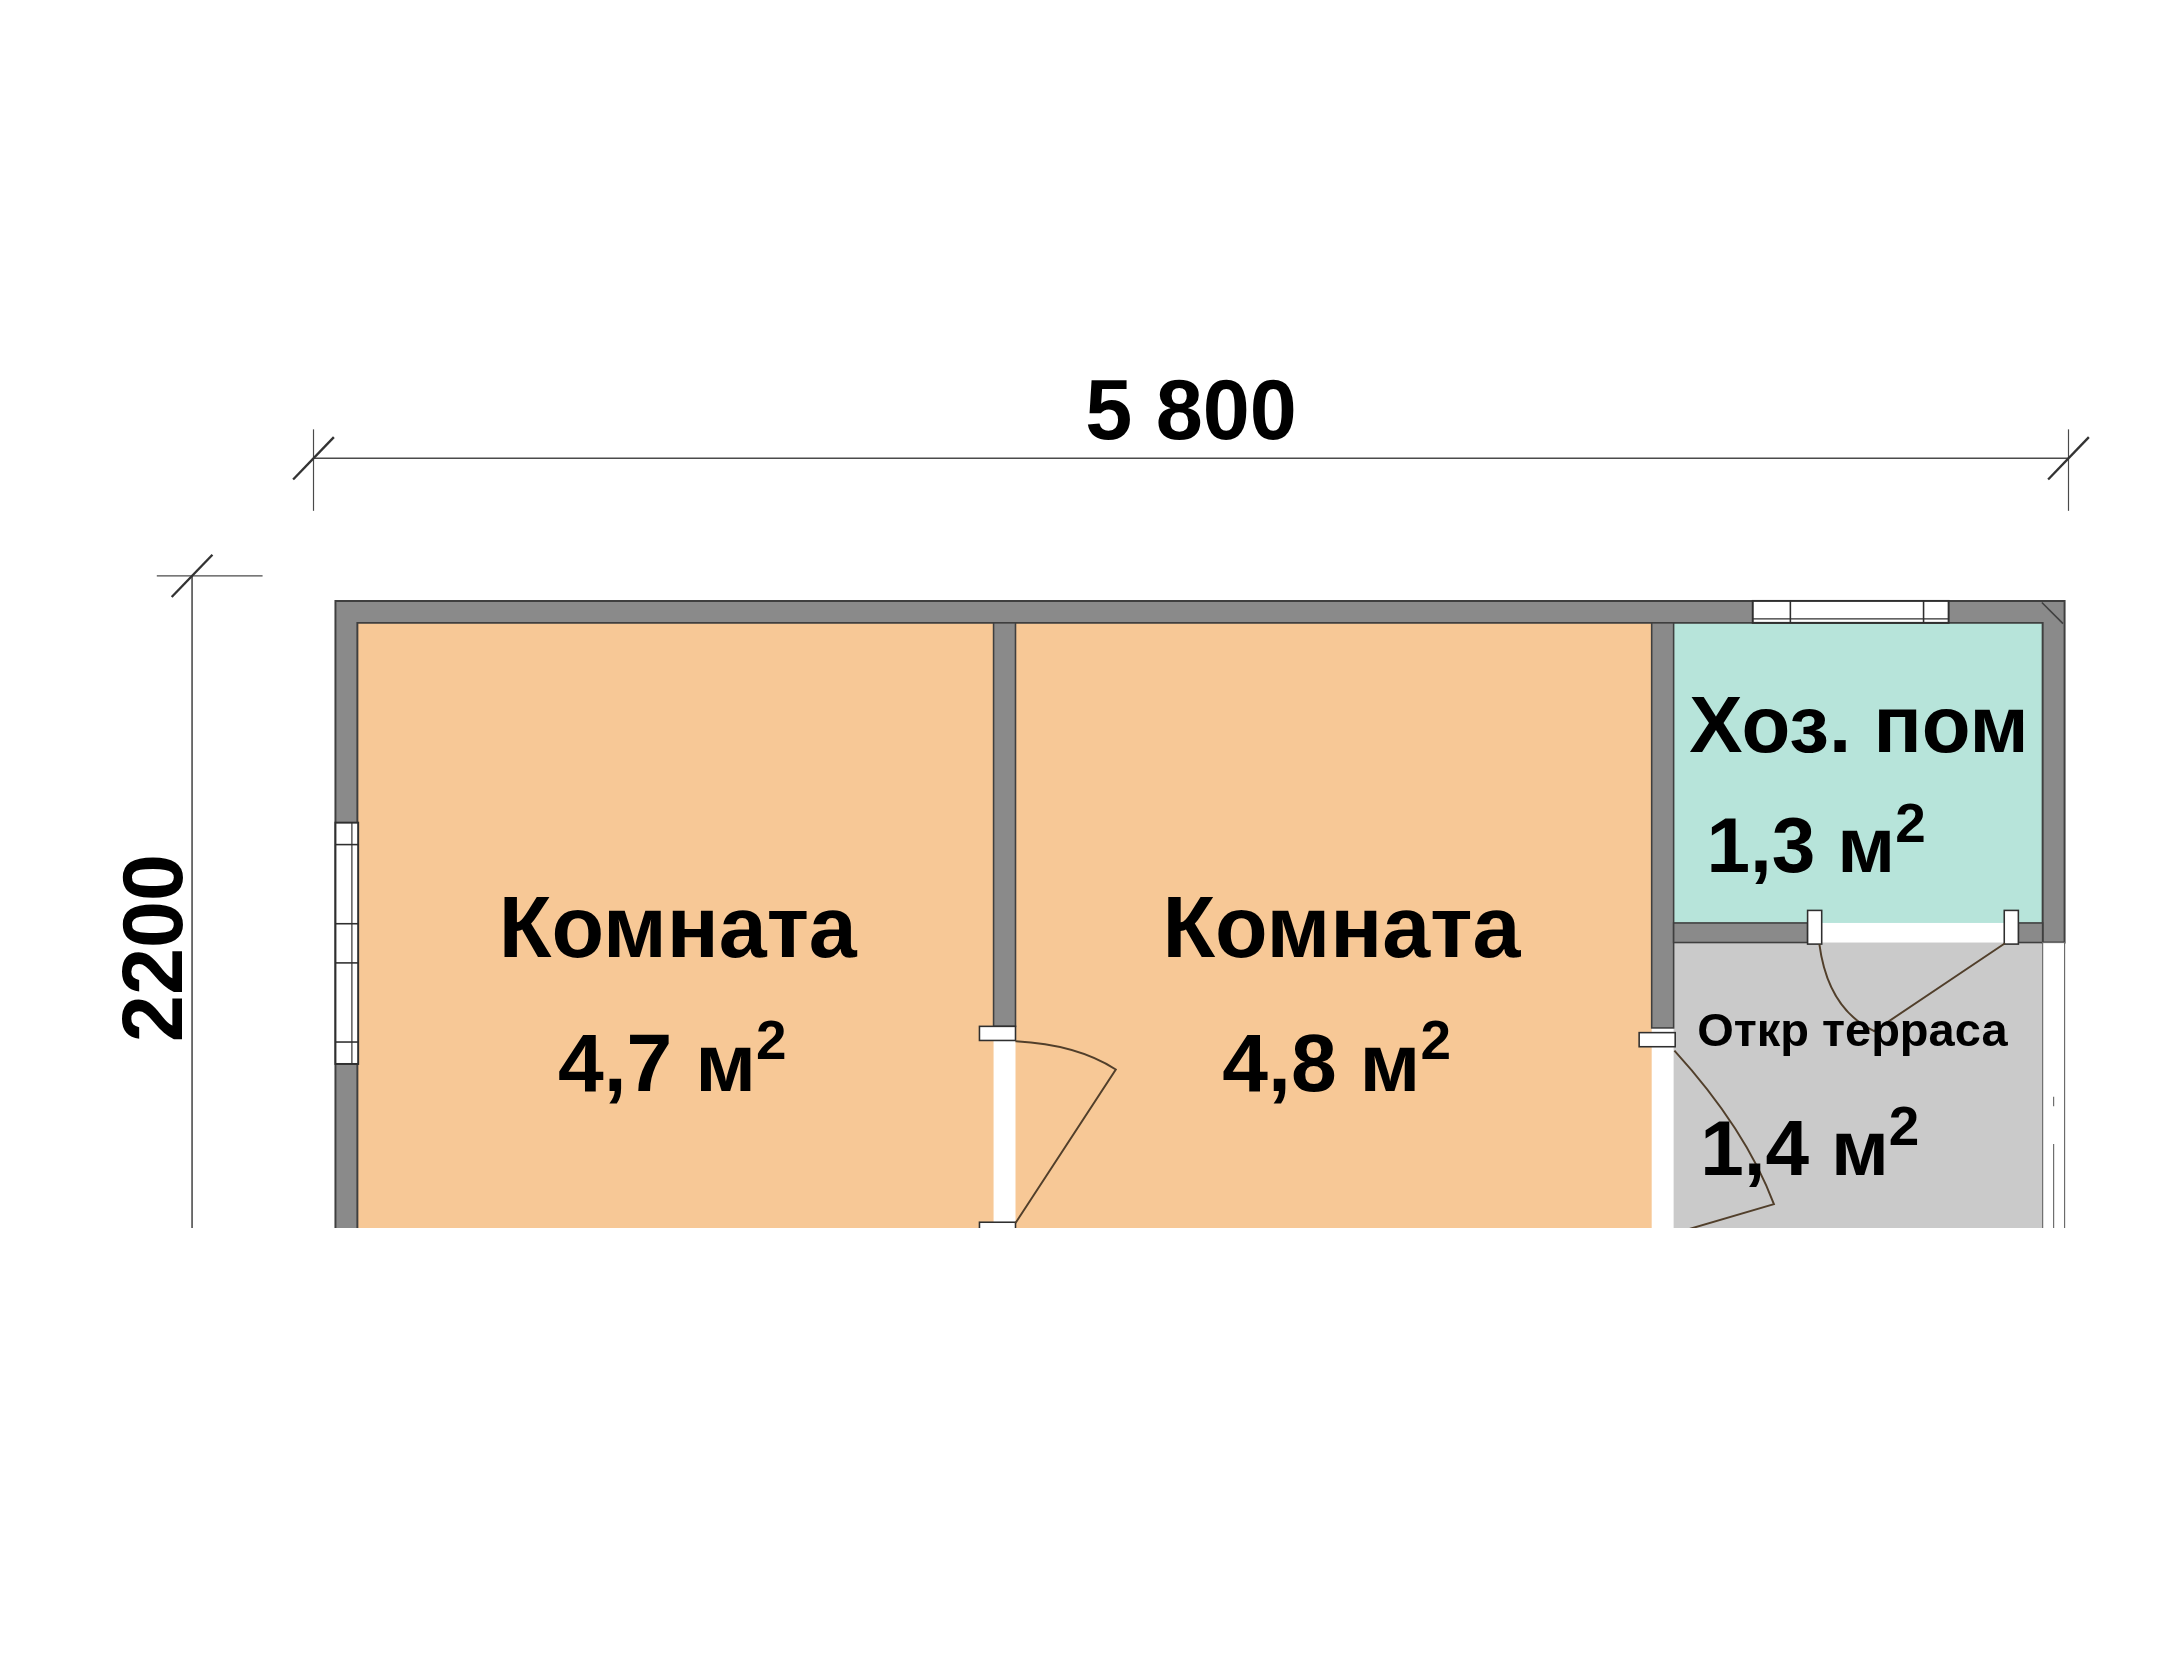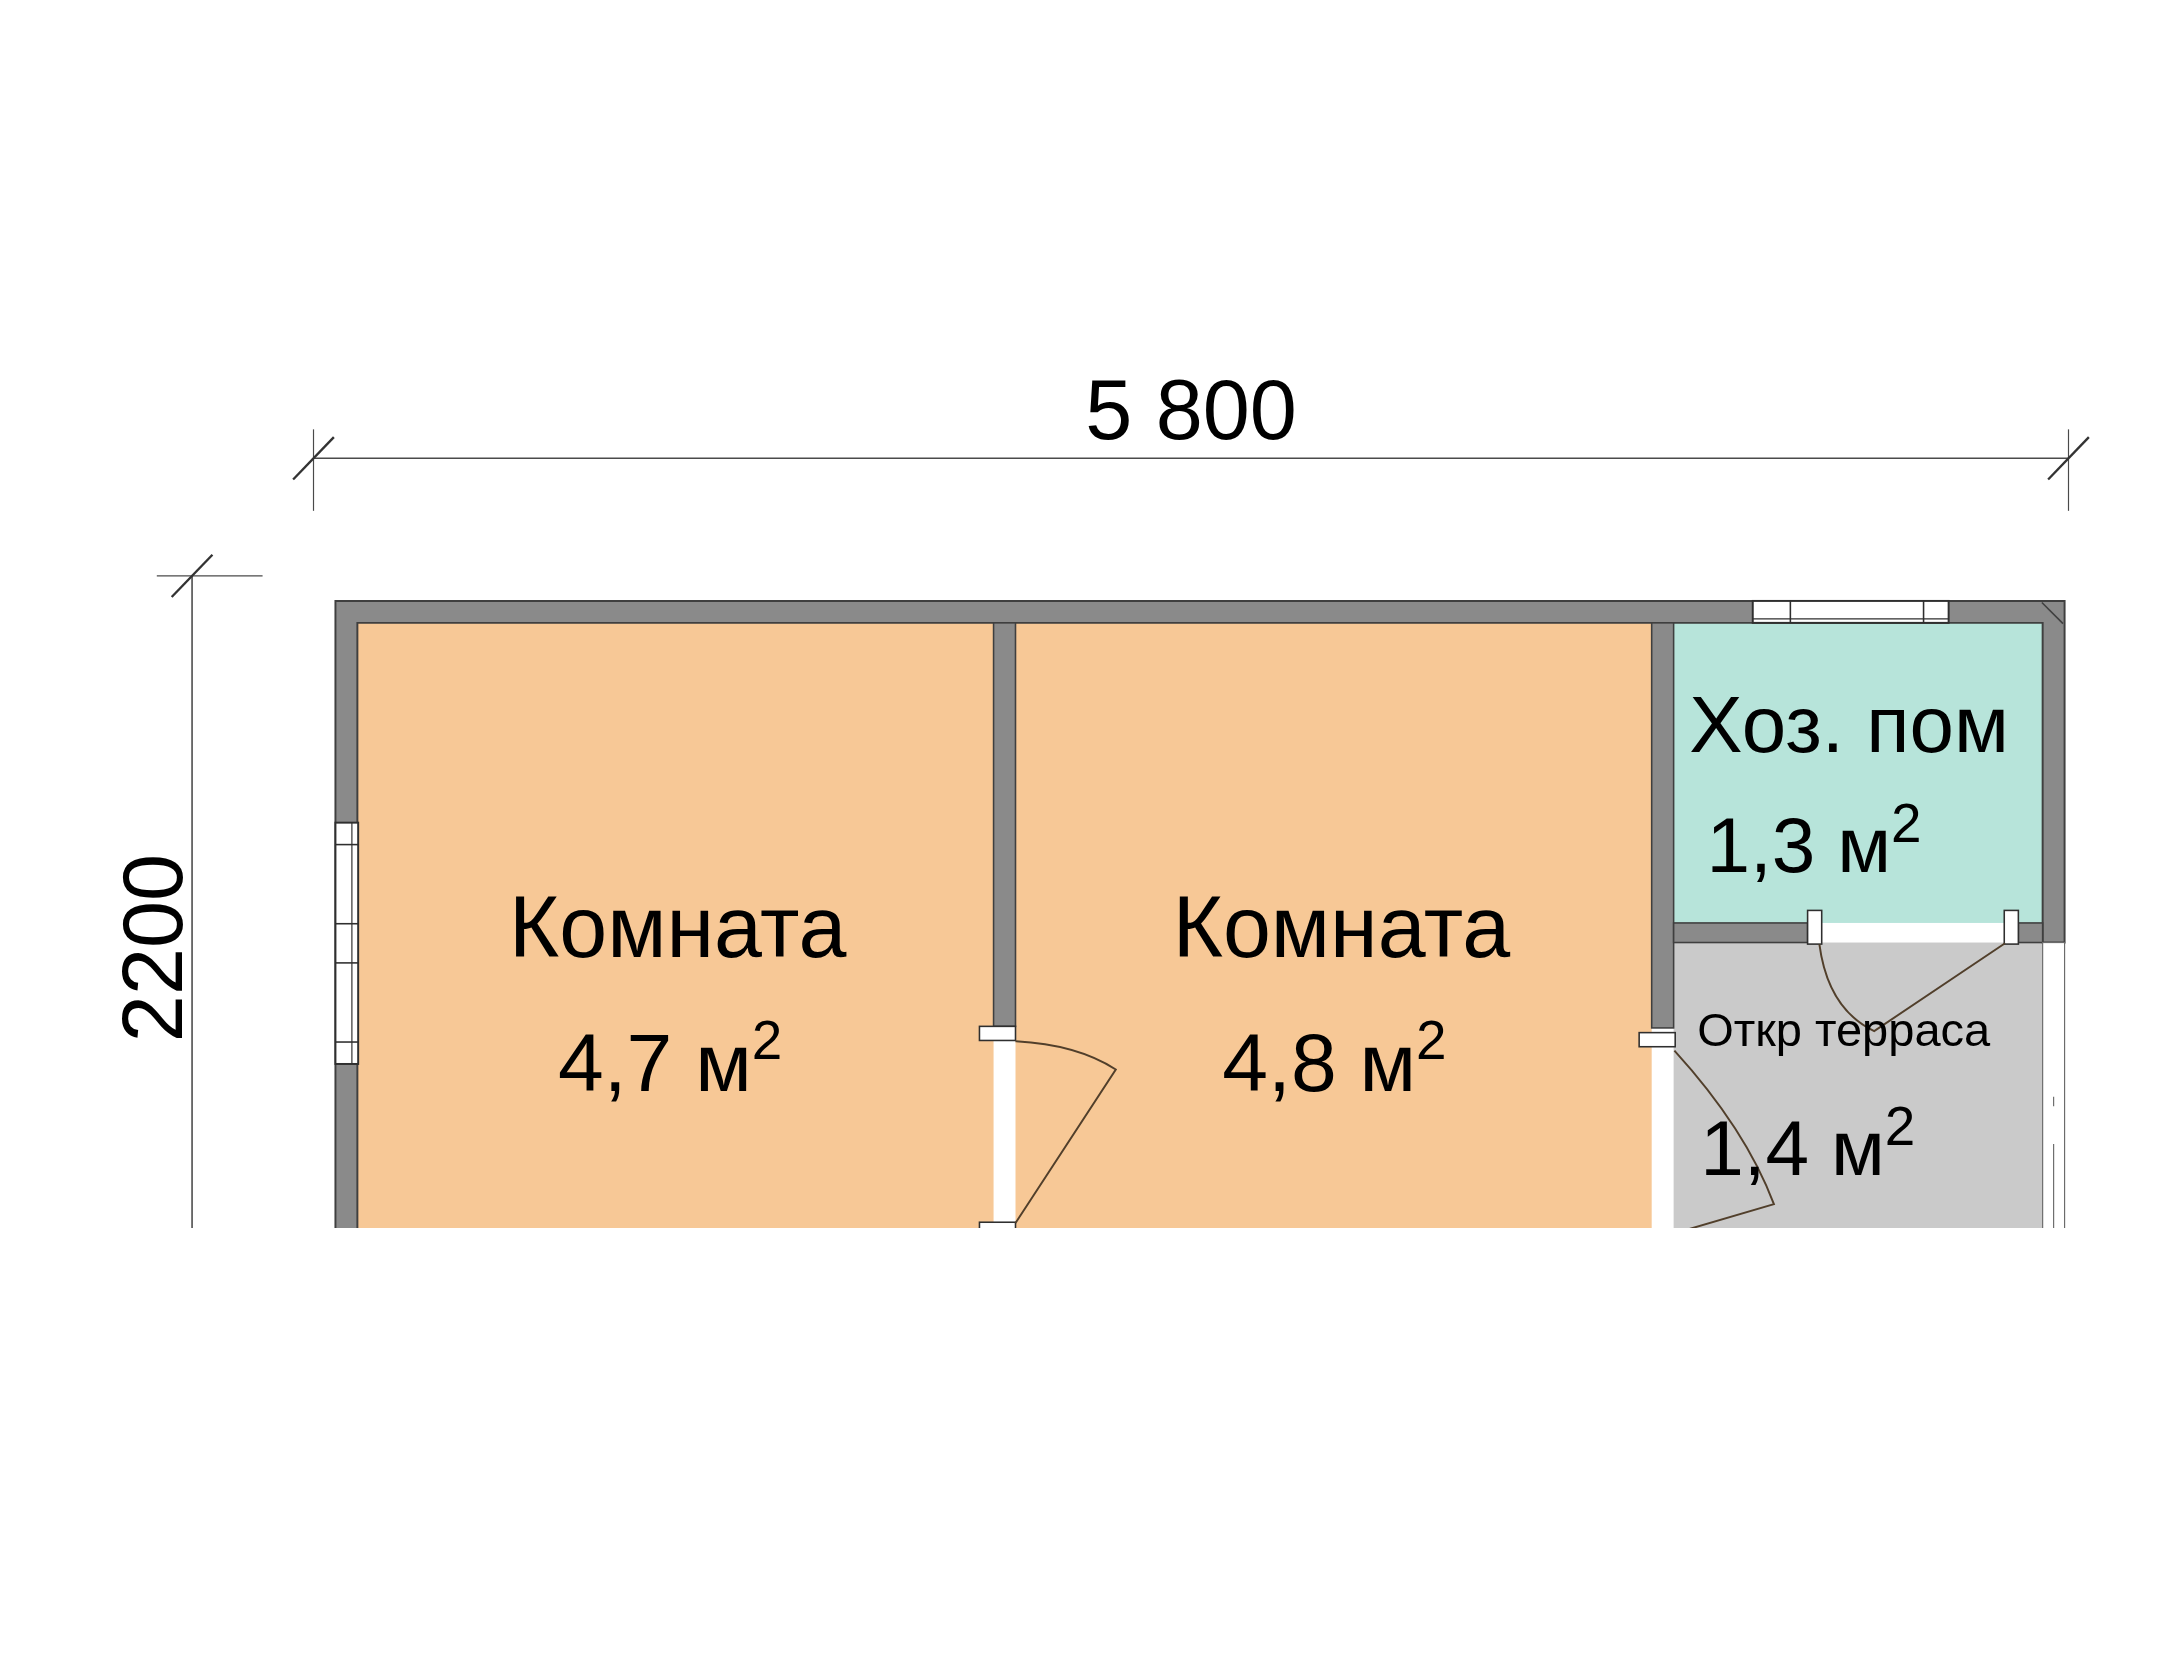--- a/index.html
+++ b/index.html
@@ -1,16 +1,16 @@
 <!DOCTYPE html>
 <html style="font-size:12.5px"><head>
 <meta charset="utf-8">
 <style>
   html,body{margin:0;padding:0;background:#ffffff;}
-  .plan-wrap{width:2183px;height:1228px;background:#ffffff;position:relative;}
+  .plan-wrap{width:2183px;height:1228px;background:#ffffff;position:relative;font-weight:bold;}
   svg{display:block;}
   text{font-family:"Liberation Sans", sans-serif;fill:#000000;}
 </style>
 </head>
 <body>
 
 <div class="plan-wrap">
 <svg width="2183" height="1679" viewBox="0 0 2786 2143" xmlns="http://www.w3.org/2000/svg">
 
   <rect x="0" y="0" width="2786" height="2143" fill="#ffffff"></rect>

